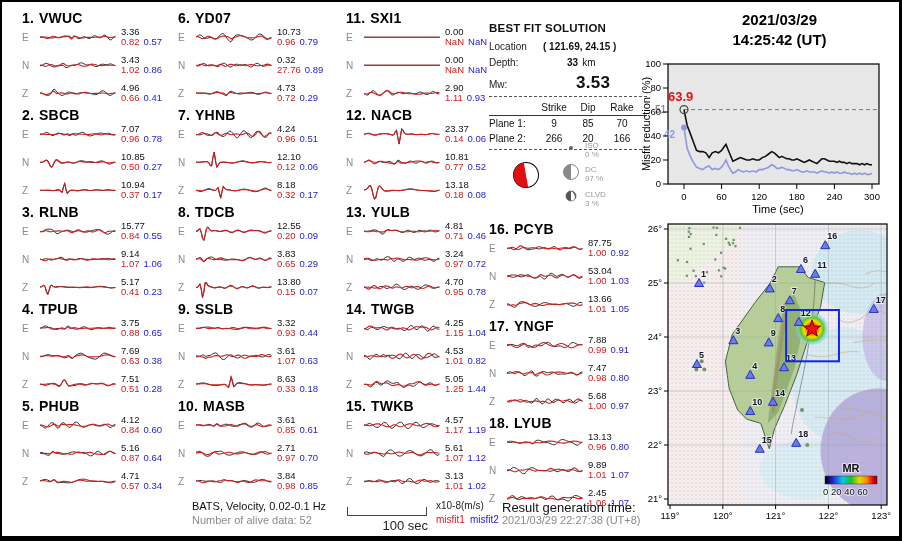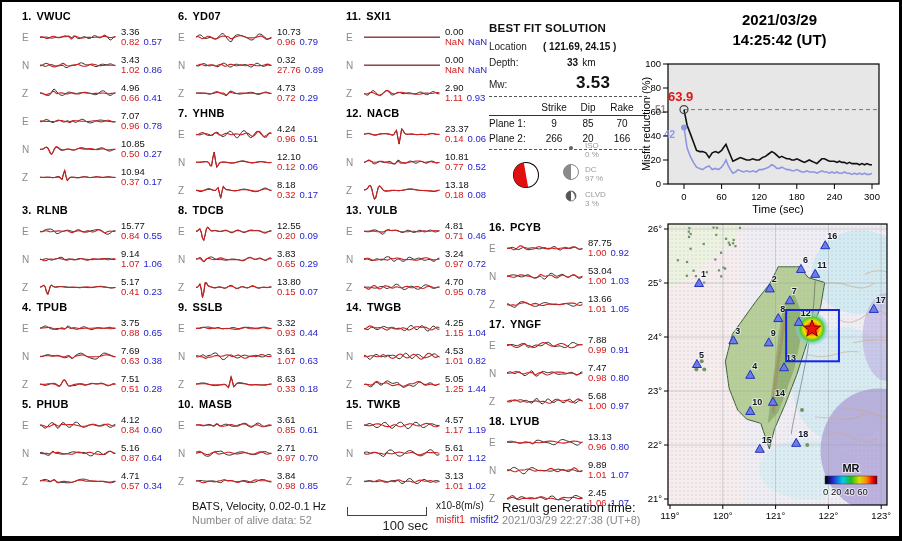--- a/index.html
+++ b/index.html
@@ -1,21 +1,21 @@
 <!DOCTYPE html>
 <html><head>
 <meta charset="utf-8">
 <style>
   html,body{margin:0;padding:0;background:#fff;font-family:"Liberation Sans","DejaVu Sans",sans-serif;}
   #page{position:relative;width:902px;height:541px;background:#fff;border:2px solid #000;
         border-right-width:3px;border-bottom-width:5px;box-sizing:border-box;overflow:hidden;}
   .station-col{position:absolute;width:158px;}
   #col1{left:20px;top:8px}#col2{left:176px;top:8px}#col3{left:344px;top:8px}#col4{left:487px;top:219px}
   .station{height:97px;}
-  .st-title{font-weight:bold;font-size:11px;color:#000;height:13px;letter-spacing:.2px;}
+  .st-title{font-weight:bold;font-size:14px;color:#000;height:13px;letter-spacing:.2px;}
   .st-num{margin-right:5px;}
   .trace-row{height:28px;display:flex;align-items:center;}
   .ch{width:16px;color:#8a8a8a;font-size:10px;}
   .vals{margin-left:3px;font-size:9.5px;line-height:10.5px;white-space:nowrap;}
   .amp{color:#111;}
   .m1{color:#d31a1a;}
   .m2{color:#2323cc;margin-left:4px;}
   #solution{position:absolute;left:487px;top:20px;width:158px;font-size:10px;color:#111;}
   #solution .title{font-size:11.5px;font-weight:bold;margin-bottom:7px;letter-spacing:.2px;}
   .sol-row{display:flex;align-items:baseline;margin-bottom:5px;}
@@ -80,20 +80,21 @@
             <polyline points="2.0,14.0 3.3,14.0 4.6,14.3 5.9,14.9 7.2,15.8 8.5,16.3 9.8,16.4 11.1,16.2 12.4,15.3 13.7,13.2 15.0,10.8 16.3,10.0 17.6,11.4 18.9,13.1 20.2,14.3 21.5,15.3 22.8,16.1 24.1,16.4 25.4,16.1 26.7,15.3 28.0,14.3 29.3,13.5 30.6,13.1 31.9,13.1 33.2,13.6 34.5,14.2 35.8,14.7 37.1,14.9 38.4,14.7 39.7,14.4 41.0,14.0 42.3,13.7 43.6,13.6 44.9,13.6 46.2,13.8 47.5,13.9 48.8,14.0 50.1,14.1 51.4,14.2 52.7,14.5 54.0,14.9 55.3,15.3 56.6,15.7 57.9,15.6 59.2,15.2 60.5,14.3 61.8,13.3 63.1,12.3 64.4,11.8 65.7,11.9 67.0,12.6 68.3,13.9 69.6,15.1 70.9,16.1 72.2,16.4 73.5,16.0 74.8,15.0 76.1,14.2 77.4,13.9 " fill="none" stroke="#1a1a1a" stroke-width="0.9"></polyline>
             <polyline points="2.0,14.1 3.3,14.2 4.6,14.6 5.9,15.1 7.2,15.6 8.5,15.4 9.8,15.1 11.1,14.7 12.4,14.3 13.7,13.4 15.0,12.2 16.3,12.4 17.6,13.8 18.9,14.7 20.2,14.4 21.5,14.0 22.8,13.7 24.1,13.9 25.4,14.2 26.7,14.6 28.0,14.9 29.3,14.9 30.6,14.6 31.9,14.2 33.2,13.9 34.5,13.8 35.8,14.0 37.1,14.4 38.4,14.8 39.7,15.0 41.0,14.9 42.3,14.5 43.6,13.9 44.9,13.5 46.2,13.3 47.5,13.4 48.8,13.6 50.1,14.0 51.4,14.2 52.7,14.4 54.0,14.5 55.3,14.5 56.6,14.4 57.9,14.4 59.2,14.4 60.5,14.3 61.8,14.2 63.1,14.1 64.4,14.0 65.7,14.0 67.0,14.2 68.3,14.4 69.6,14.6 70.9,14.7 72.2,14.6 73.5,14.4 74.8,14.2 76.1,14.1 77.4,14.1 " fill="none" stroke="#cf1f1f" stroke-width="1.1"></polyline>
           </svg>
           <div class="vals">
             <div class="amp">4.96</div>
             <div><span class="m1">0.66</span><span class="m2">0.41</span></div>
           </div>
         </div>
       </div>
       <div class="station">
+        <div class="st-title"><span class="st-num">2.</span><span>SBCB</span></div>
         <div class="trace-row">
           <span class="ch">E</span>
           <svg width="80" height="28">
             <polyline points="2.0,14.6 3.3,14.7 4.6,14.4 5.9,13.7 7.2,12.7 8.5,12.4 9.8,12.8 11.1,13.6 12.4,14.6 13.7,15.3 15.0,15.5 16.3,15.0 17.6,14.2 18.9,13.5 20.2,13.1 21.5,13.3 22.8,13.8 24.1,14.5 25.4,15.0 26.7,15.0 28.0,14.4 29.3,13.8 30.6,14.1 31.9,14.6 33.2,14.2 34.5,14.1 35.8,14.7 37.1,15.2 38.4,15.1 39.7,14.5 41.0,13.6 42.3,12.8 43.6,12.3 44.9,12.4 46.2,13.0 47.5,13.9 48.8,14.8 50.1,15.5 51.4,15.9 52.7,15.9 54.0,15.6 55.3,15.1 56.6,14.6 57.9,14.0 59.2,13.6 60.5,13.2 61.8,13.1 63.1,13.1 64.4,13.2 65.7,13.5 67.0,13.8 68.3,14.1 69.6,14.3 70.9,14.4 72.2,14.5 73.5,14.8 74.8,14.9 76.1,14.9 77.4,14.8 " fill="none" stroke="#1a1a1a" stroke-width="0.9"></polyline>
             <polyline points="2.0,14.0 3.3,13.9 4.6,14.0 5.9,14.2 7.2,14.4 8.5,14.4 9.8,14.4 11.1,14.5 12.4,14.5 13.7,14.5 15.0,14.6 16.3,14.5 17.6,14.3 18.9,14.1 20.2,13.8 21.5,13.5 22.8,13.5 24.1,13.6 25.4,14.0 26.7,14.3 28.0,14.4 29.3,14.6 30.6,15.2 31.9,15.6 33.2,14.7 34.5,13.7 35.8,13.5 37.1,13.7 38.4,13.8 39.7,13.9 41.0,14.0 42.3,14.1 43.6,14.2 44.9,14.3 46.2,14.3 47.5,14.4 48.8,14.5 50.1,14.5 51.4,14.4 52.7,14.3 54.0,14.0 55.3,13.8 56.6,13.7 57.9,13.8 59.2,14.1 60.5,14.4 61.8,14.7 63.1,14.9 64.4,14.8 65.7,14.4 67.0,14.0 68.3,13.5 69.6,13.3 70.9,13.3 72.2,13.7 73.5,14.2 74.8,14.6 76.1,14.8 77.4,14.6 " fill="none" stroke="#cf1f1f" stroke-width="1.1"></polyline>
           </svg>
           <div class="vals">
             <div class="amp">7.07</div>
             <div><span class="m1">0.96</span><span class="m2">0.78</span></div>
           </div>

